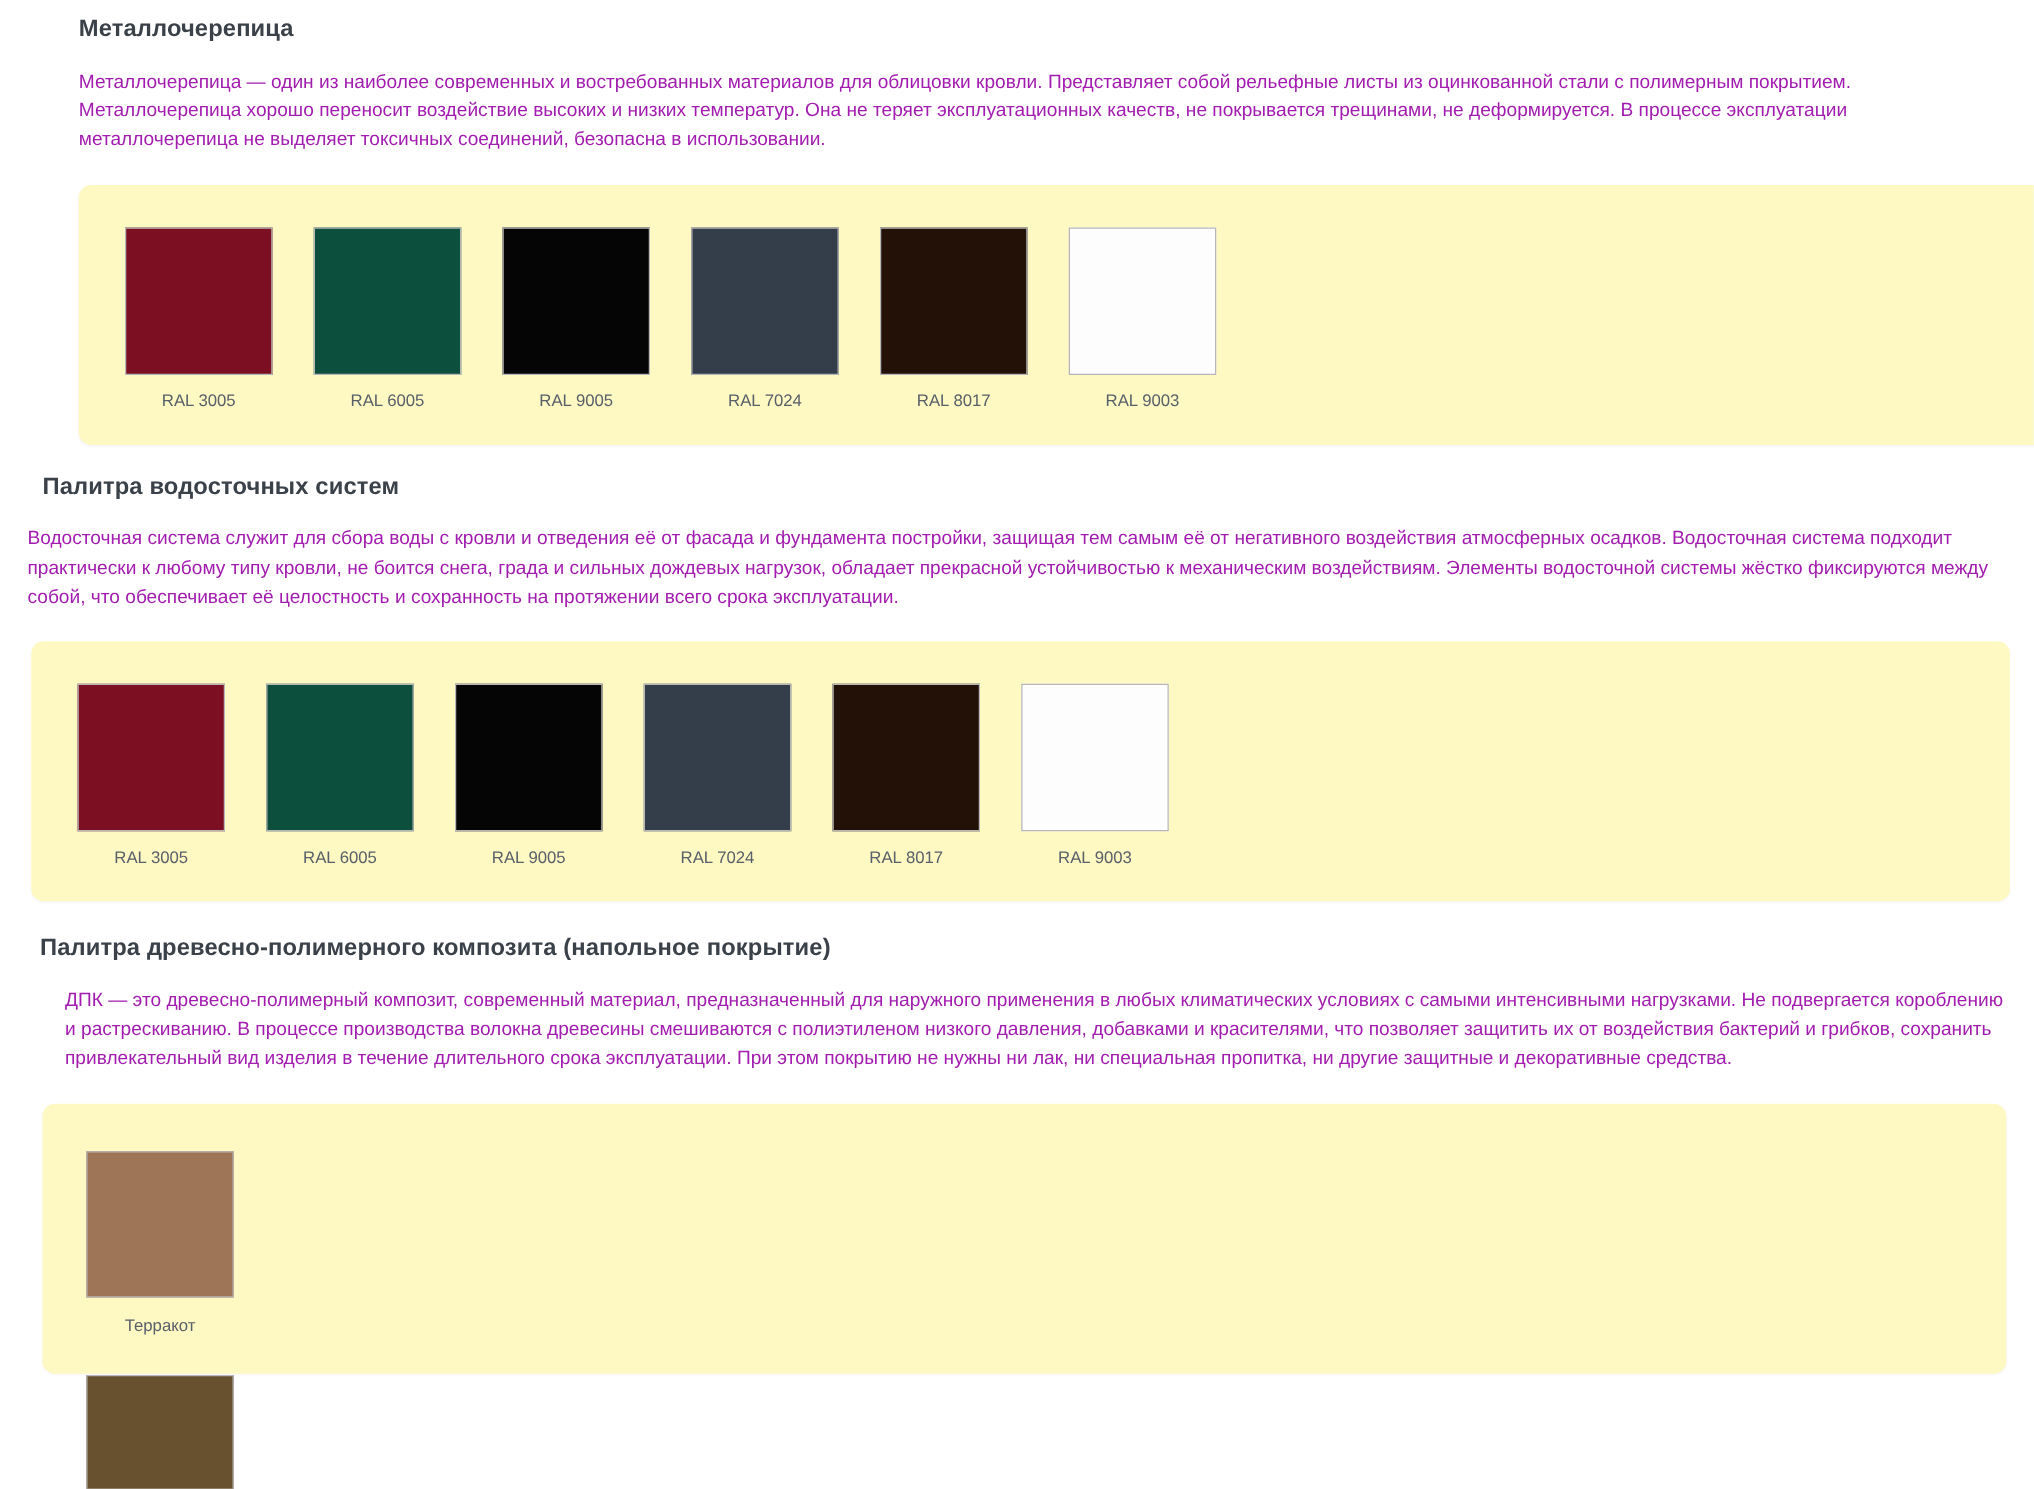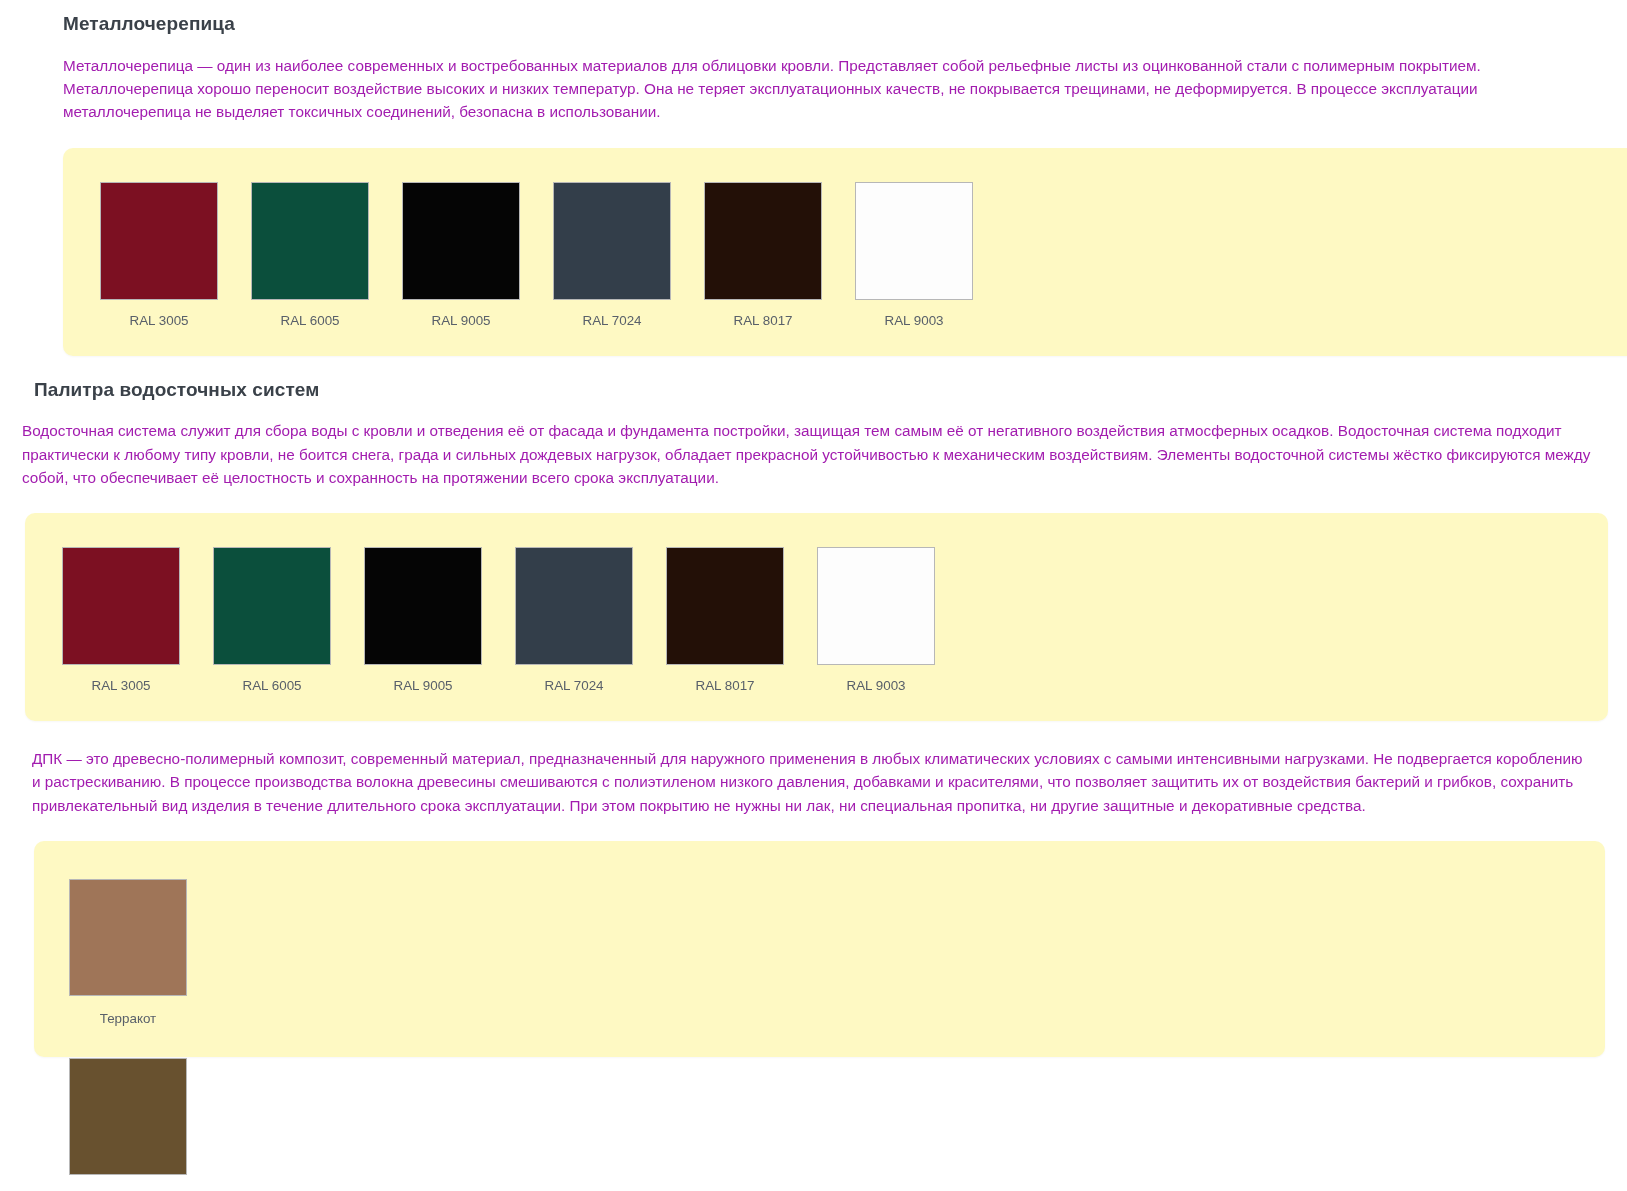--- a/index.html
+++ b/index.html
@@ -40,21 +40,21 @@
   .section-2 .section-heading { margin-left: 12px; }
 
   .section-body {
     font-size: 15.3px;
     line-height: 1.52;
     color: #a21caf;
     margin: 0;
     max-width: 1578px;
   }
   .section-1 .section-body { margin-left: 0px; }
-  .section-3 .section-body { margin-left: 0; max-width: 1560px; }
+  .section-3 .section-body { margin-left: 20px; max-width: 1560px; }
 
   
   .palette-panel {
     margin-top: 24px;
     background: #fef9c3;
     border-radius: 10px;
     box-sizing: border-box;
     padding: 34px 0 26px 0;
     box-shadow: 0 1px 2px rgba(0,0,0,0.035);
   }
@@ -177,20 +177,21 @@
         <div class="swatch-cell">
           <div class="swatch-chip" style="background-color: rgb(253, 253, 253);"></div>
           <div class="swatch-label">RAL 9003</div>
         </div>
 
       </div>
     </div>
   </section>
 
   <section class="section section-3">
+    <h2 class="section-heading">Палитра древесно-полимерного композита (напольное покрытие)</h2>
     <p class="section-body">ДПК — это древесно-полимерный композит, современный материал, предназначенный для наружного применения в любых климатических условиях с самыми интенсивными нагрузками. Не подвергается короблению и растрескиванию. В процессе производства волокна древесины смешиваются с полиэтиленом низкого давления, добавками и красителями, что позволяет защитить их от воздействия бактерий и грибков, сохранить привлекательный вид изделия в течение длительного срока эксплуатации. При этом покрытию не нужны ни лак, ни специальная пропитка, ни другие защитные и декоративные средства.</p>
 
     <div class="palette-panel panel-3">
       <div class="swatch-row">
 
         <div class="swatch-cell">
           <div class="swatch-chip" style="background-color: rgb(159, 117, 88);"></div>
           <div class="swatch-label">Терракот</div>
         </div>
 

